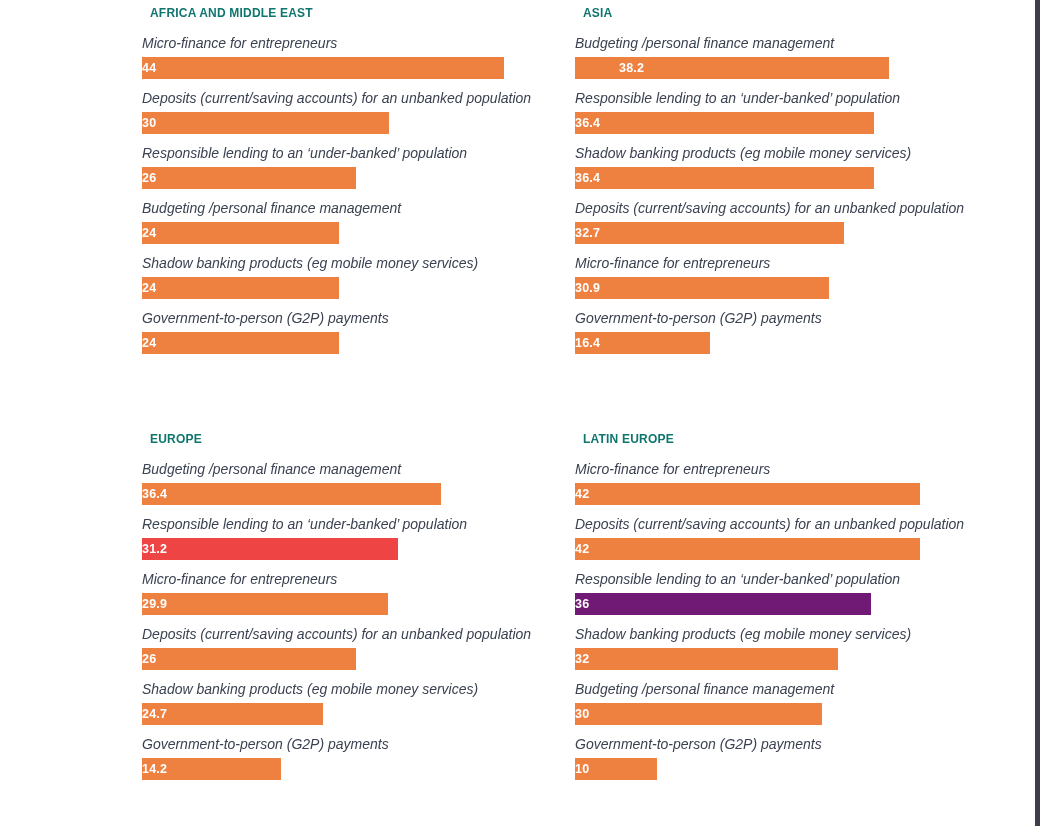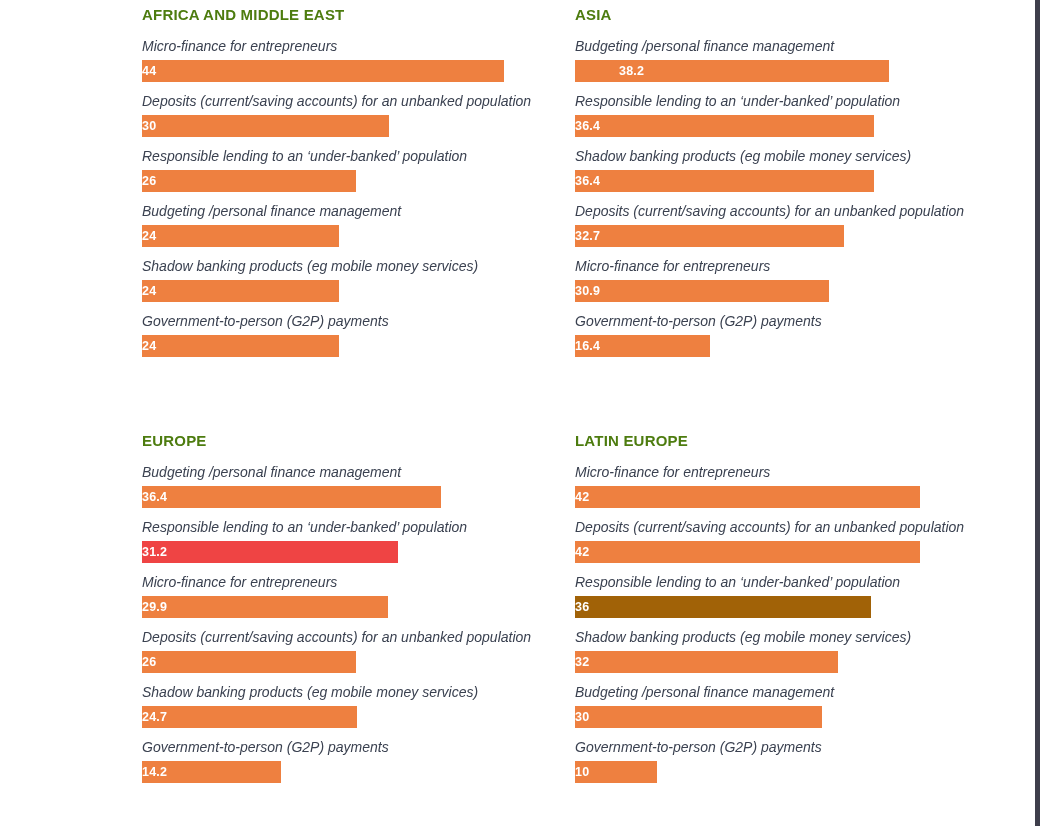--- a/index.html
+++ b/index.html
@@ -32,25 +32,25 @@
     width: 5px;
     height: 826px;
     background: #3E3E4B;
   }
 
   .panel {
     position: absolute;
   }
 
   .panel-title {
-    font-size: 15px;
+    font-size: 12px;
     font-weight: bold;
     letter-spacing: 0.2px;
-    color: #4d7c0f;
-    margin: 0 0 14px 0;
+    color: #0f766e;
+    margin: 0 0 14px 8px;
     white-space: nowrap;
   }
 
   .row {
     margin-bottom: 10px;
   }
 
   .row-label {
     font-size: 14px;
     color: #3A4150;
@@ -221,21 +221,21 @@
         <div class="row-label">Deposits (current/saving accounts) for an unbanked population</div>
         <div class="bar-track">
           <div class="bar" style="width: 213.72px; background: rgb(238, 128, 64);">
             <span class="bar-value">26</span>
           </div>
         </div>
       </div>
       <div class="row">
         <div class="row-label">Shadow banking products (eg mobile money services)</div>
         <div class="bar-track">
-          <div class="bar" style="width: 215px; background: rgb(238, 128, 64);">
+          <div class="bar" style="width: 181px; background: rgb(238, 128, 64);">
             <span class="bar-value">24.7</span>
           </div>
         </div>
       </div>
       <div class="row">
         <div class="row-label">Government-to-person (G2P) payments</div>
         <div class="bar-track">
           <div class="bar" style="width: 138.918px; background: rgb(238, 128, 64);">
             <span class="bar-value">14.2</span>
           </div>
@@ -257,21 +257,21 @@
         <div class="row-label">Deposits (current/saving accounts) for an unbanked population</div>
         <div class="bar-track">
           <div class="bar" style="width: 345.24px; background: rgb(238, 128, 64);">
             <span class="bar-value">42</span>
           </div>
         </div>
       </div>
       <div class="row">
         <div class="row-label">Responsible lending to an ‘under-banked’ population</div>
         <div class="bar-track">
-          <div class="bar" style="width: 295.92px; background: #a16207;">
+          <div class="bar" style="width: 295.92px; background: #701a75;">
             <span class="bar-value">36</span>
           </div>
         </div>
       </div>
       <div class="row">
         <div class="row-label">Shadow banking products (eg mobile money services)</div>
         <div class="bar-track">
           <div class="bar" style="width: 263.04px; background: rgb(238, 128, 64);">
             <span class="bar-value">32</span>
           </div>

